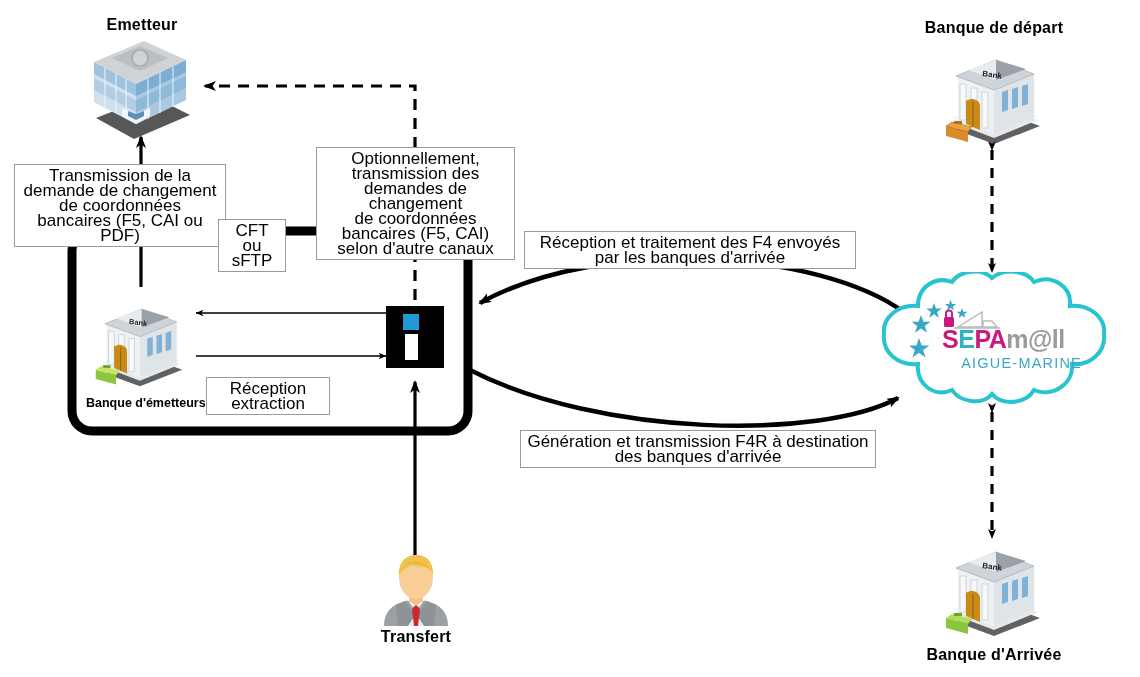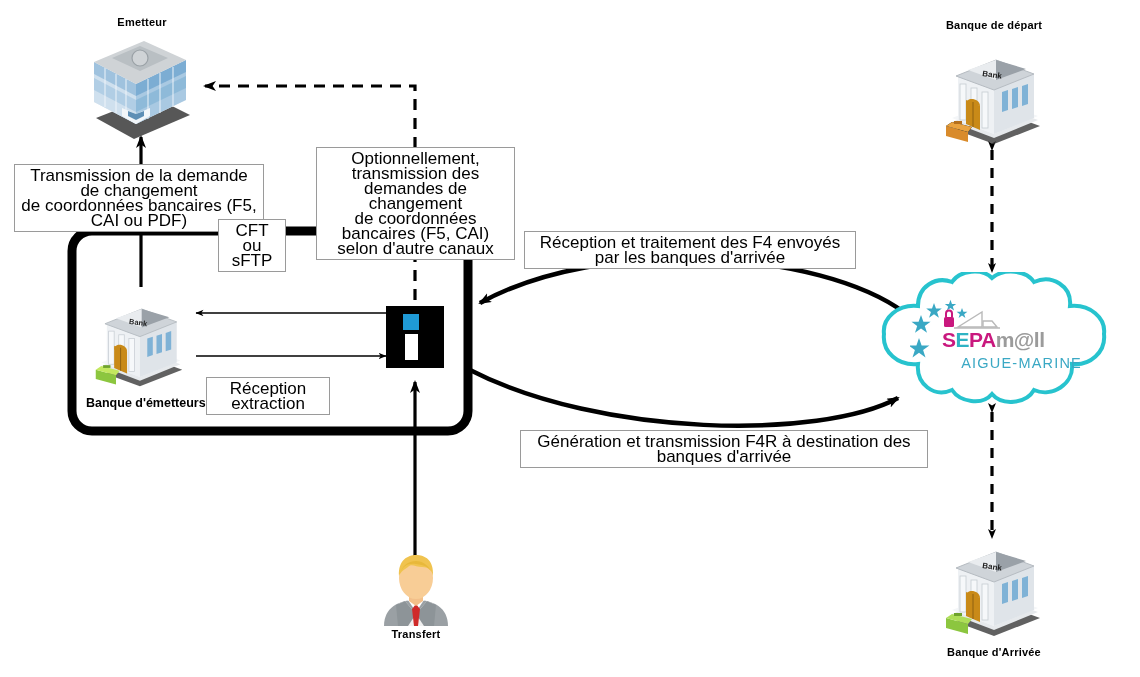--- a/index.html
+++ b/index.html
@@ -8,38 +8,38 @@
   #stage{position:relative;width:1140px;height:677px;background:#fff;}
   svg.layer{position:absolute;left:0;top:0;width:1140px;height:677px;}
 
   
   .callout{
     position:absolute;background:#ffffff;border:1px solid #9a9a9a;
     font-size:17px;color:#000;line-height:15px;text-align:center;
     padding:3px 5px;box-sizing:border-box;white-space:pre-line;
     z-index:30;
   }
-  .nodelabel{position:absolute;font-size:11px;color:#000;font-weight:bold;
+  .nodelabel{position:absolute;font-size:16px;color:#000;font-weight:bold;
              text-align:center;z-index:30;letter-spacing:.2px;}
   .grouplabel{position:absolute;font-size:12.5px;color:#000;font-weight:bold;z-index:31;}
 
   
   .icon{position:absolute;z-index:25;}
 
   
   .infobox{position:absolute;background:#000;z-index:28;}
   .infobox .dot{position:absolute;background:#1f9ad6;}
   .infobox .stem{position:absolute;background:#fff;}
 
   
   .cloudwrap{position:absolute;z-index:20;}
 
   
   .sepa{position:absolute;z-index:26;text-align:left;}
-  .sepa .line1{font-size:21px;font-weight:bold;letter-spacing:-.5px;line-height:27px;}
+  .sepa .line1{font-size:25px;font-weight:bold;letter-spacing:-.5px;line-height:27px;}
   .sepa .s1{color:#c9187e;}
   .sepa .s2{color:#2eb3c4;}
   .sepa .s3{color:#9b9b9b;font-weight:bold;}
   .sepa .line2{font-size:14.5px;color:#3aa8c4;letter-spacing:1.2px;
                margin-top:1px;text-align:right;padding-right:2px;}
 </style>
 </head>
 <body>
 
 <div id="stage">
@@ -284,31 +284,31 @@
       <ellipse cx="38" cy="24" rx="17" ry="21" fill="#f8cd96"></ellipse>
 
       <path d="M21,22 C20,6 30,1 38,1 C47,1 56,6 55,22
                C54,16 50,13 44,13 C38,13 33,9 30,13 C26,16 23,17 21,22 Z" fill="#f0c34f"></path>
       <path d="M22,20 C24,12 30,9 38,10 C46,11 52,13 54,20
                C52,13 46,7 38,7 C30,7 24,12 22,20 Z" fill="#e8b83a"></path>
     </svg>
   </div>
   <div class="nodelabel" style="left:356px;top:628px;width:120px;">Transfert</div>
 
-  <div class="callout" style="left:14px;top:164px;width:250px;text-align:center;">Transmission de la demande de changement
+  <div class="callout" style="left:14px;top:164px;width:212px;text-align:center;">Transmission de la demande de changement
 de coordonnées bancaires (F5, CAI ou PDF)</div>
 
   <div class="callout" style="left:316px;top:147px;width:199px;">Optionnellement, transmission des
 demandes de changement
 de coordonnées bancaires (F5, CAI)
 selon d'autre canaux</div>
 
   <div class="callout" style="left:218px;top:219px;width:68px;">CFT ou sFTP</div>
 
 
   <div class="callout" style="left:206px;top:346px;width:124px;margin-top:31px;">Réception extraction</div>
 
   <div class="callout" style="left:524px;top:231px;width:332px;">Réception et traitement des F4 envoyés par les banques d'arrivée</div>
 
-  <div class="callout" style="left:520px;top:430px;width:408px;">Génération et transmission F4R à destination des banques d'arrivée</div>
+  <div class="callout" style="left:520px;top:430px;width:356px;">Génération et transmission F4R à destination des banques d'arrivée</div>
 
 
 </div>
 
 </body></html>

